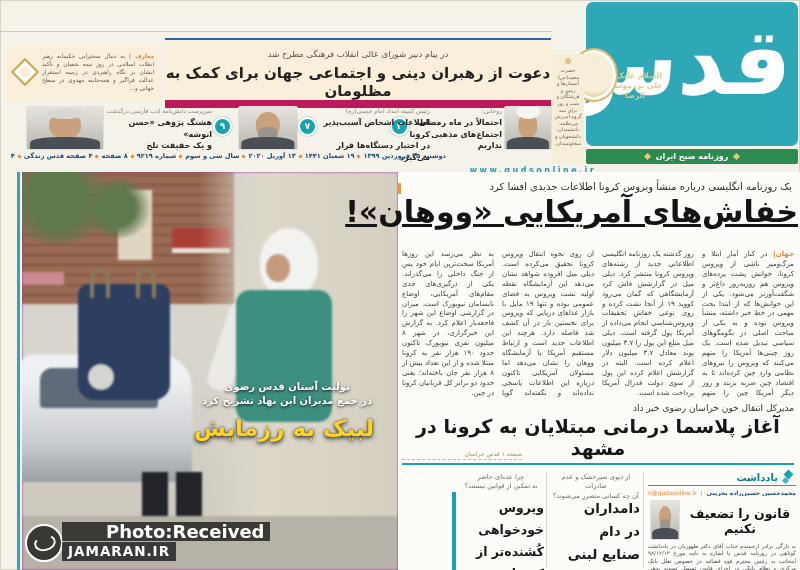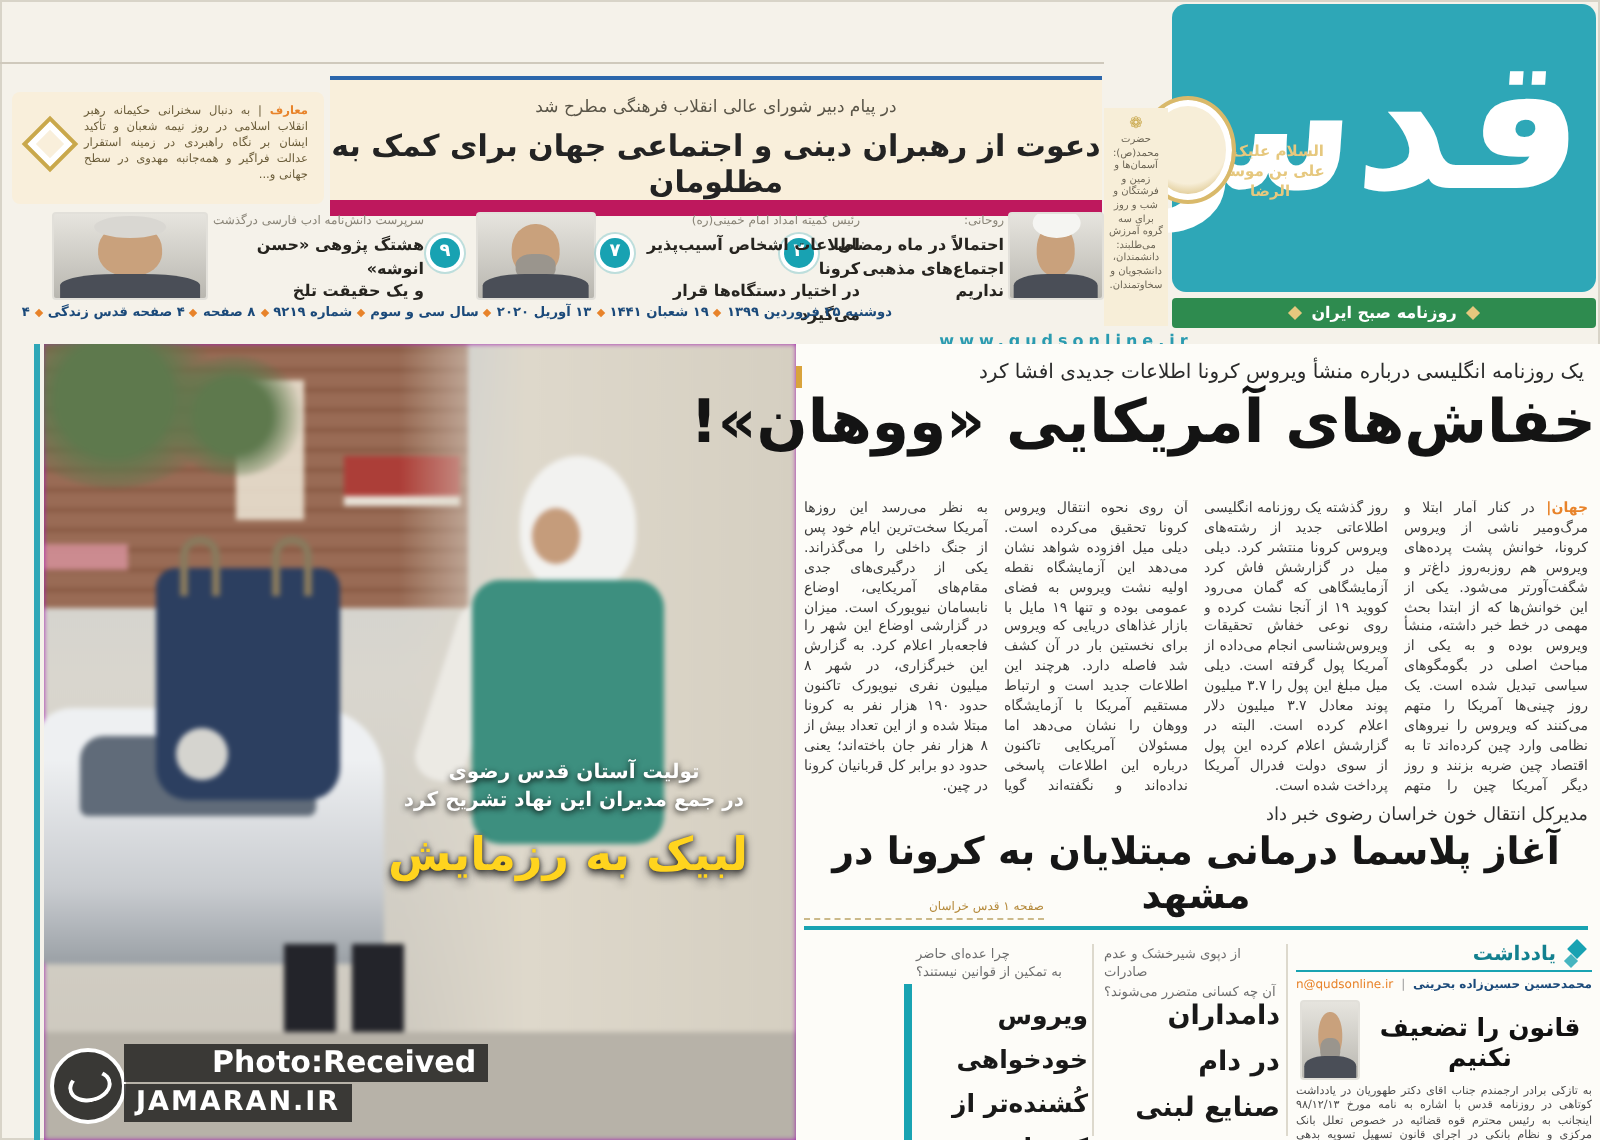--- a/index.html
+++ b/index.html
@@ -109,29 +109,29 @@
   .ph-headline{position:absolute;right:-2px;top:240px;width:232px;text-align:center;color:#ffd41e;
              font-size:23px;font-weight:bold;line-height:32px;
              text-shadow:0 2px 4px rgba(35,35,35,.95),0 0 2px #444;}
 
   .wm-circle{position:absolute;left:3px;top:352px;width:34px;height:34px;border-radius:50%;
              background:rgba(15,15,15,.75);border:2px solid #fff;}
   .wm-circle::after{content:"";position:absolute;left:7px;top:9px;width:18px;height:12px;
              border:2px solid #fff;border-radius:50%;border-top-color:transparent;transform:rotate(-14deg);}
   .wm-line{position:absolute;background:rgba(10,10,10,.72);color:#fff;font-weight:bold;direction:ltr;
            padding:0 6px;white-space:nowrap;}
-  .wm-1{left:40px;top:350px;font-size:15px;line-height:19px;padding-left:44px;}
+  .wm-1{left:40px;top:350px;font-size:18px;line-height:19px;padding-left:44px;}
   .wm-2{left:40px;top:370px;font-size:13.5px;line-height:19px;letter-spacing:1px;}
 
   
   .article-zone{left:398px;top:172px;width:402px;height:398px;background:#fdfcf8;}
   .lead-kicker{left:402px;top:181px;width:390px;text-align:right;font-size:10px;color:#2b2b2b;}
   .gold-tick{left:398px;top:183px;width:3px;height:11px;background:#d9a33c;}
   .lead-headline{left:398px;top:194px;width:400px;text-align:center;font-size:30px;font-weight:800;
-                 color:#141414;letter-spacing:-1px;white-space:nowrap;}
+                 color:#141414;letter-spacing:-1px;white-space:nowrap;text-decoration:underline;}
   .lead-cols{left:402px;top:250px;width:392px;height:148px;display:flex;gap:8px;}
   .lead-col{flex:1 1 0;font-size:7px;line-height:9.9px;text-align:justify;color:#3c3c3c;overflow:hidden;}
   .lede-label{color:#e8832a;font-weight:bold;}
 
   .second-kicker{left:402px;top:403px;width:392px;text-align:right;font-size:9px;color:#333;}
   .second-headline{left:398px;top:415px;width:400px;text-align:center;font-size:19px;font-weight:800;color:#161616;}
   .second-ref{left:402px;top:450px;width:150px;font-size:6px;color:#b58a3c;border-bottom:1px dashed #cbb98a;
               width:120px;padding-bottom:2px;}
   .teal-rule{left:402px;top:463px;width:392px;height:2px;background:#19a3b2;}
 
@@ -147,21 +147,21 @@
   .note-name{color:#1b4a7a;font-weight:bold;}
   .note-sep{color:#999;margin:0 2px;}
   .note-email{color:#e8832a;direction:ltr;unicode-bidi:embed;}
   .note-photo{left:650px;top:500px;width:28px;height:38px;}
   .note-headline{left:684px;top:506px;width:112px;text-align:center;font-size:12.5px;font-weight:800;
                  color:#111;line-height:15px;}
   .note-body{left:648px;top:543px;width:148px;height:27px;overflow:hidden;font-size:5.6px;line-height:7.4px;
              text-align:justify;color:#4a4a4a;}
   .bsep1{left:643px;top:472px;height:96px;}
   .bsep2{left:546px;top:472px;height:96px;}
-  .col-kicker{font-size:6.6px;color:#6e6e6e;text-align:left;line-height:9.4px;}
+  .col-kicker{font-size:6.6px;color:#6e6e6e;text-align:center;line-height:9.4px;}
   .dairy-kicker{left:552px;top:473px;width:88px;}
   .dairy-headline{left:552px;top:497px;width:88px;text-align:right;font-size:13.5px;font-weight:800;
                   color:#191919;line-height:23px;}
   .virus-bar{left:452px;top:492px;width:4px;height:78px;background:#19a3b2;}
   .virus-kicker{left:458px;top:473px;width:86px;}
   .virus-headline{left:462px;top:497px;width:82px;text-align:right;font-size:12.5px;font-weight:800;
                   color:#191919;line-height:22px;}
 </style>
 </head>
 <body>

